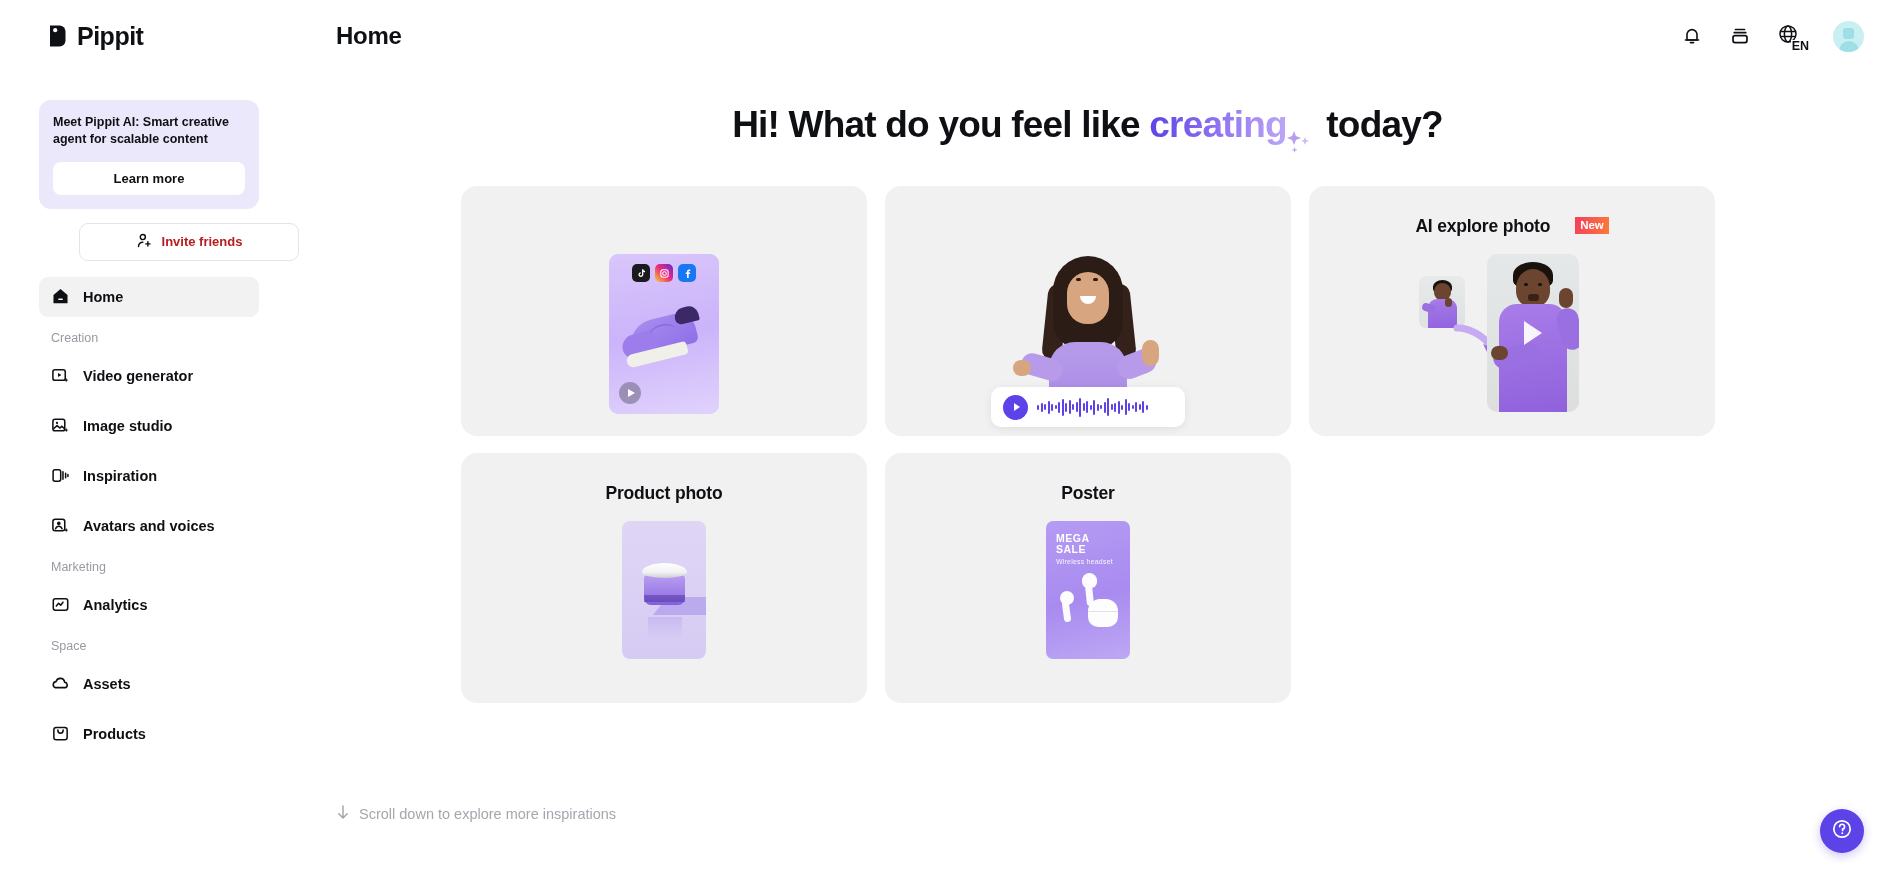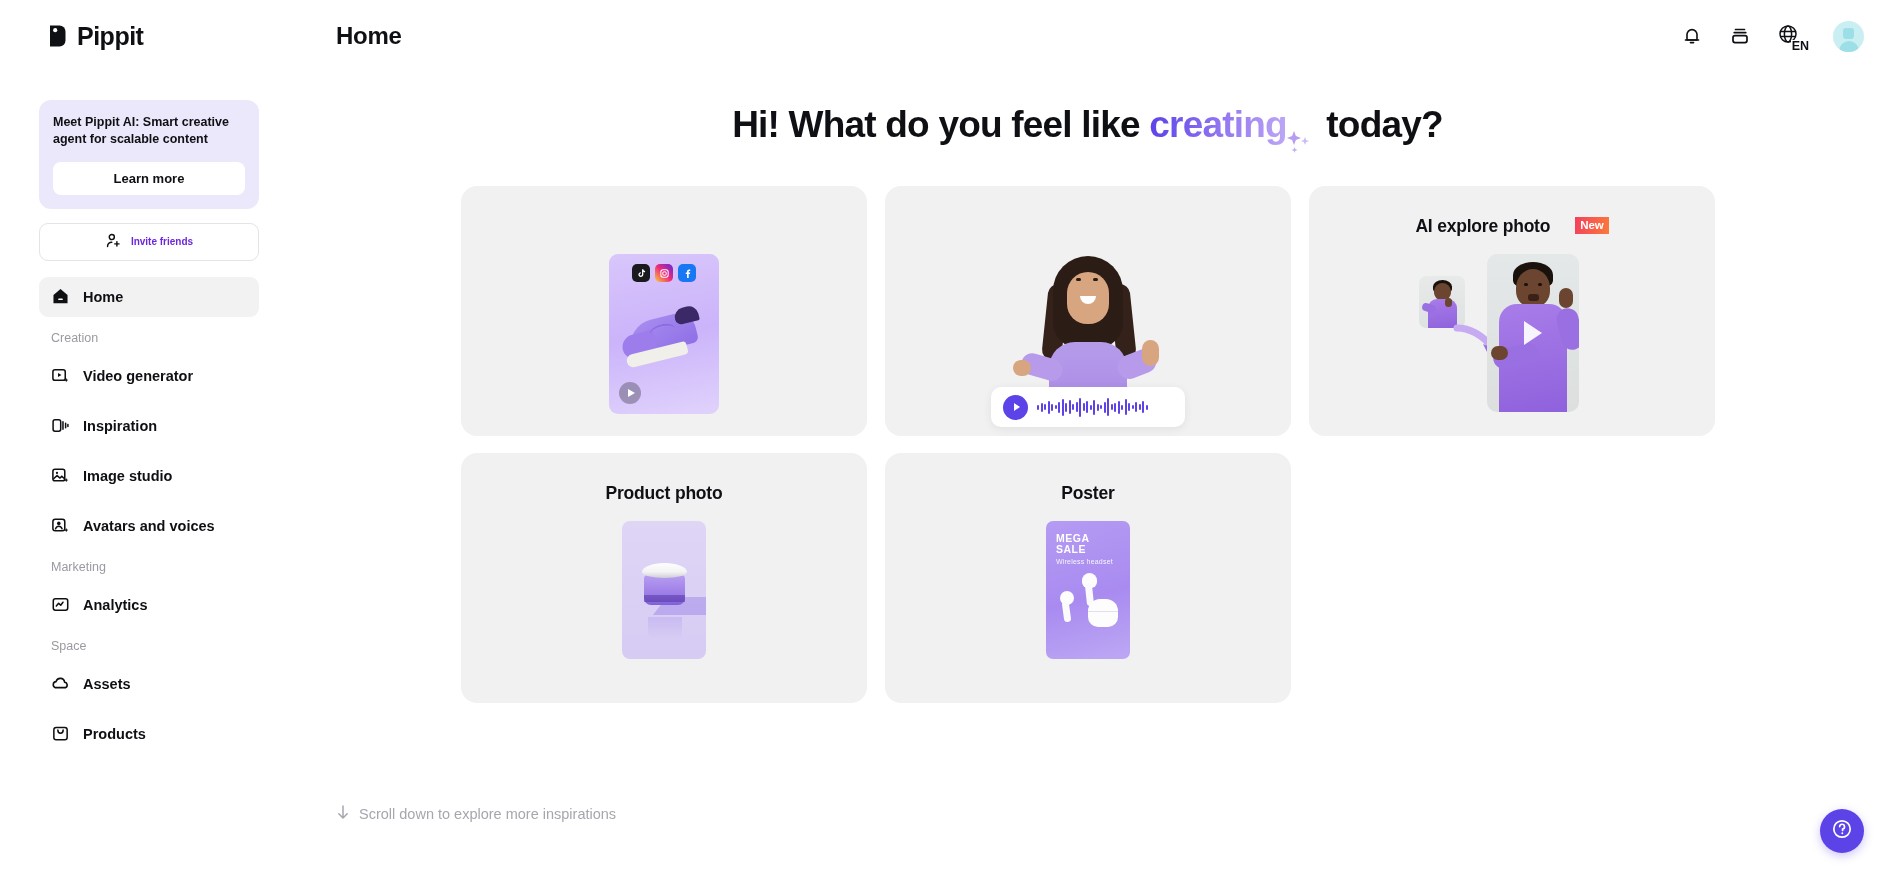--- a/index.html
+++ b/index.html
@@ -48,23 +48,24 @@
     display: flex; align-items: center; justify-content: center;
   }
 
   .invite-btn {
     margin-top: 14px;
     width: 100%; height: 38px;
     background: #ffffff;
     border: 1px solid #e4e4e6;
     border-radius: 9px;
     display: flex; align-items: center; justify-content: center; gap: 9px;
-    font-size: 10px; font-weight: 600; color: #6d28d9;
+    font-size: 13px; font-weight: 600; color: #b91c1c;
     cursor: pointer;
     font-family: inherit;
+    margin-left: 40px;
   }
 
   .nav { margin-top: 16px; }
   .nav-item {
     display: flex; align-items: center; gap: 13px;
     height: 40px; padding: 0 12px;
     border-radius: 9px;
     font-size: 14.5px; font-weight: 600; color: #0f1014;
     cursor: pointer;
     margin-bottom: 10px;
@@ -319,37 +320,37 @@
             <path d="M7.4 7.4v4.2l3.6-2.1z" fill="#0f1014" stroke="none"></path>
             <path d="M16 12.5l.7 1.6 1.6.7-1.6.7-.7 1.6-.7-1.6-1.6-.7 1.6-.7z" fill="#0f1014" stroke="none"></path>
           </svg>
         </span>
         <span>Video generator</span>
       </div>
 
       <div class="nav-item">
         <span class="ic">
           <svg width="19" height="19" viewBox="0 0 20 20" fill="none" stroke="#0f1014" stroke-width="1.6">
-            <rect x="2.2" y="4" width="8" height="12" rx="2"></rect>
-            <path d="M12.6 6v8M15.4 7.6v4.8M17.8 9v2" stroke-linecap="round"></path>
-          </svg>
-        </span>
-        <span>Inspiration</span>
-      </div>
-
-      <div class="nav-item">
-        <span class="ic">
-          <svg width="19" height="19" viewBox="0 0 20 20" fill="none" stroke="#0f1014" stroke-width="1.6">
             <rect x="2" y="3.5" width="12.5" height="12" rx="2.2"></rect>
             <circle cx="6.3" cy="7.3" r="1.2" fill="#0f1014" stroke="none"></circle>
             <path d="M3 13.2l3.4-3.1 3 2.6 2-1.8 2.6 2.3" stroke-linecap="round"></path>
             <path d="M16 12.5l.7 1.6 1.6.7-1.6.7-.7 1.6-.7-1.6-1.6-.7 1.6-.7z" fill="#0f1014" stroke="none"></path>
           </svg>
         </span>
         <span>Image studio</span>
+      </div>
+
+      <div class="nav-item">
+        <span class="ic">
+          <svg width="19" height="19" viewBox="0 0 20 20" fill="none" stroke="#0f1014" stroke-width="1.6">
+            <rect x="2.2" y="4" width="8" height="12" rx="2"></rect>
+            <path d="M12.6 6v8M15.4 7.6v4.8M17.8 9v2" stroke-linecap="round"></path>
+          </svg>
+        </span>
+        <span>Inspiration</span>
       </div>
 
       <div class="nav-item">
         <span class="ic">
           <svg width="19" height="19" viewBox="0 0 20 20" fill="none" stroke="#0f1014" stroke-width="1.6">
             <rect x="2" y="3.5" width="12.5" height="12" rx="2.4"></rect>
             <circle cx="8.2" cy="7.8" r="1.9" fill="#0f1014" stroke="none"></circle>
             <path d="M4.8 13.4c.7-1.8 2-2.6 3.4-2.6s2.7.8 3.4 2.6" stroke-linecap="round"></path>
             <path d="M16 12.5l.7 1.6 1.6.7-1.6.7-.7 1.6-.7-1.6-1.6-.7 1.6-.7z" fill="#0f1014" stroke="none"></path>
           </svg>

